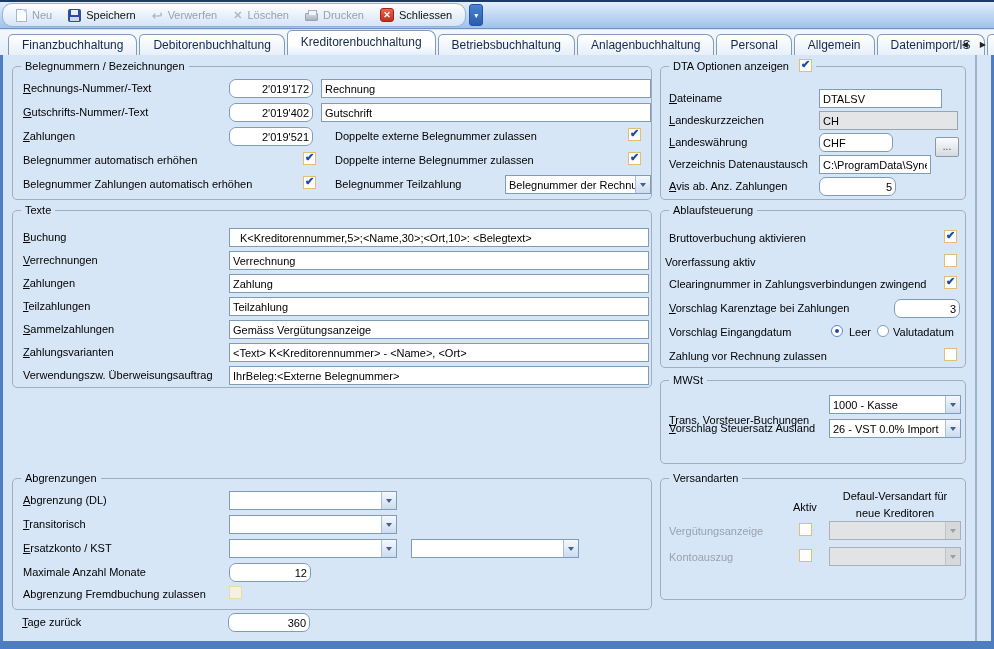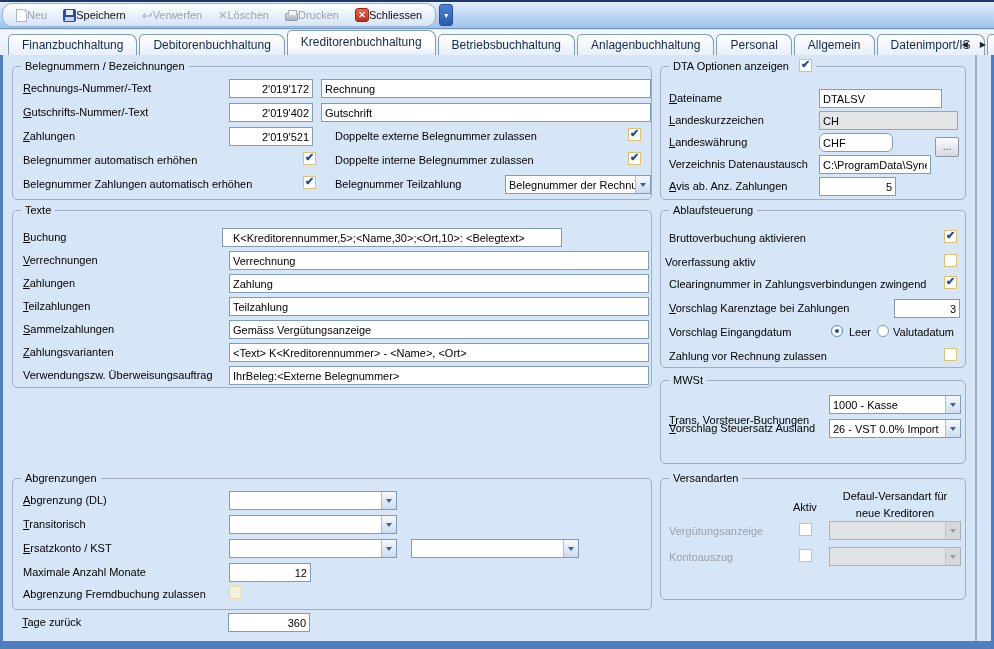--- a/index.html
+++ b/index.html
@@ -4,21 +4,21 @@
 <style>
   * { box-sizing: border-box; margin: 0; padding: 0; }
   body { font-family: "Liberation Sans", sans-serif; background: #fff; }
   .window { position: relative; width: 994px; height: 649px; background: #d7e6f7; overflow: hidden; }
   .topline { position: absolute; top: 0; left: 0; right: 0; height: 2px; background: #1d3a66; }
   .toolbar-strip { position: absolute; top: 2px; left: 0; right: 0; height: 27px;
     background: linear-gradient(#e2eefb, #9fc2ec); display: flex; align-items: center; padding-left: 2px;
     border-bottom: 1px solid #6f94c4; }
   .toolbar-cap { display: flex; align-items: center; height: 24px;
     background: linear-gradient(#feffff, #d5e4f6); border: 1px solid #93b2d6; border-radius: 10px; padding: 0 5px; }
-  .tb-btn { display: flex; align-items: center; padding: 0 8px; height: 22px; font-size: 11px; color: #101010; white-space: nowrap; cursor: default; }
+  .tb-btn { display: flex; align-items: center; gap: 5px; padding: 0 8px; height: 22px; font-size: 11px; color: #101010; white-space: nowrap; cursor: default; }
   .tb-btn.disabled { color: #9aa1ab; }
   .overflow-btn { width: 14px; height: 22px; margin-left: 3px; background: linear-gradient(#4a82d6, #2a5cab);
     border: 1px solid #27529c; border-radius: 3px; color: #fff; font-size: 8px;
     display: flex; align-items: center; justify-content: center; }
   
   .icon-new { width: 11px; height: 13px; background: #fbfcfe; border: 1px solid #a9b6c6; position: relative; }
   .icon-new::after { content: ""; position: absolute; top: -1px; right: -1px; border-style: solid;
     border-width: 0 5px 5px 0; border-color: #dfeafa #c3d2e3 transparent transparent; }
   .icon-save { width: 13px; height: 13px; background: #2e4aa8; border-radius: 2px; position: relative; }
   .icon-save::before { content: ""; position: absolute; top: 1px; left: 3px; width: 7px; height: 5px; background: #e8edf8; }
@@ -49,21 +49,21 @@
   .group { position: absolute; border: 1px solid #a2aec0; border-radius: 5px; }
   .gtitle { position: absolute; top: -7px; left: 8px; background: #d7e6f7; padding: 0 4px; font-size: 11px;
     color: #000; white-space: nowrap; }
   .gtitle-wrap { position: absolute; top: -8px; left: 8px; background: #d7e6f7; padding: 0 4px;
     display: flex; gap: 10px; align-items: center; }
   .lbl { position: absolute; font-size: 11px; color: #000; white-space: nowrap; }
   .lbl.dim { color: #9aa1ab; }
   .mn::first-letter { text-decoration: underline; }
   input.txt { position: absolute; height: 19px; border: 1px solid #7f9db9; background: #fff;
     font: 11px "Liberation Sans", sans-serif; padding: 0 3px; color: #000; }
-  input.num { text-align: right; }
+  input.num { text-align: right; border-radius: 7px; }
   input.ro { background: #e4e5e6; border-color: #9aa5b1; }
   .cb { position: absolute; width: 13px; height: 13px; border: 1px solid #e2c06d; background: #fff; }
   .cb.on::after { content: "✔"; position: absolute; left: 1px; top: -2px; font-size: 11px; font-weight: bold; color: #1c4ea5; }
   .cb.dim { background: #f6f1dd; border-color: #e9daa6; }
   .radio { position: absolute; width: 12px; height: 12px; border: 1px solid #7f9db9; border-radius: 50%; background: #fff; }
   .radio.on { border-color: #5a86c0; }
   .radio.on::after { content: ""; position: absolute; left: 3px; top: 3px; width: 4px; height: 4px;
     border-radius: 50%; background: #1c4ea5; }
   .dd { position: absolute; height: 19px; border: 1px solid #7f9db9; background: #fff; display: flex; align-items: center; }
   .dd-text { flex: 1; padding: 0 3px; font-size: 11px; color: #000; white-space: nowrap; overflow: hidden; }
@@ -158,21 +158,21 @@
       <span class="lbl" style="left:322px; top:111px;">Belegnummer Teilzahlung</span>
       <div class="dd" style="left:492px; top:108px; width:146px;">
         <span class="dd-text">Belegnummer der Rechnun</span>
         <span class="dd-btn"></span>
       </div>
     </div>
 
     <div class="group" style="left:9px; top:155px; width:640px; height:178px;">
       <span class="gtitle">Texte</span>
       <span class="lbl mn" style="left:10px; top:20px;">Buchung</span>
-      <input class="txt" style="left: 209px; top: 17px; width: 340px; padding-left: 10px;" value="K&lt;Kreditorennummer,5&gt;;&lt;Name,30&gt;;&lt;Ort,10&gt;: &lt;Belegtext&gt;">
+      <input class="txt" style="left: 216px; top: 17px; width: 420px; padding-left: 10px;" value="K&lt;Kreditorennummer,5&gt;;&lt;Name,30&gt;;&lt;Ort,10&gt;: &lt;Belegtext&gt;">
       <span class="lbl mn" style="left:10px; top:43px;">Verrechnungen</span>
       <input class="txt" style="left: 216px; top: 40px; width: 420px;" value="Verrechnung">
       <span class="lbl mn" style="left:10px; top:66px;">Zahlungen</span>
       <input class="txt" style="left: 216px; top: 63px; width: 420px;" value="Zahlung">
       <span class="lbl mn" style="left:10px; top:89px;">Teilzahlungen</span>
       <input class="txt" style="left: 216px; top: 86px; width: 420px;" value="Teilzahlung">
       <span class="lbl mn" style="left:10px; top:112px;">Sammelzahlungen</span>
       <input class="txt" style="left: 216px; top: 109px; width: 420px;" value="Gemäss Vergütungsanzeige">
       <span class="lbl mn" style="left:10px; top:135px;">Zahlungsvarianten</span>
       <input class="txt" style="left: 216px; top: 132px; width: 420px;" value="&lt;Text&gt; K&lt;Kreditorennummer&gt; - &lt;Name&gt;, &lt;Ort&gt;">

